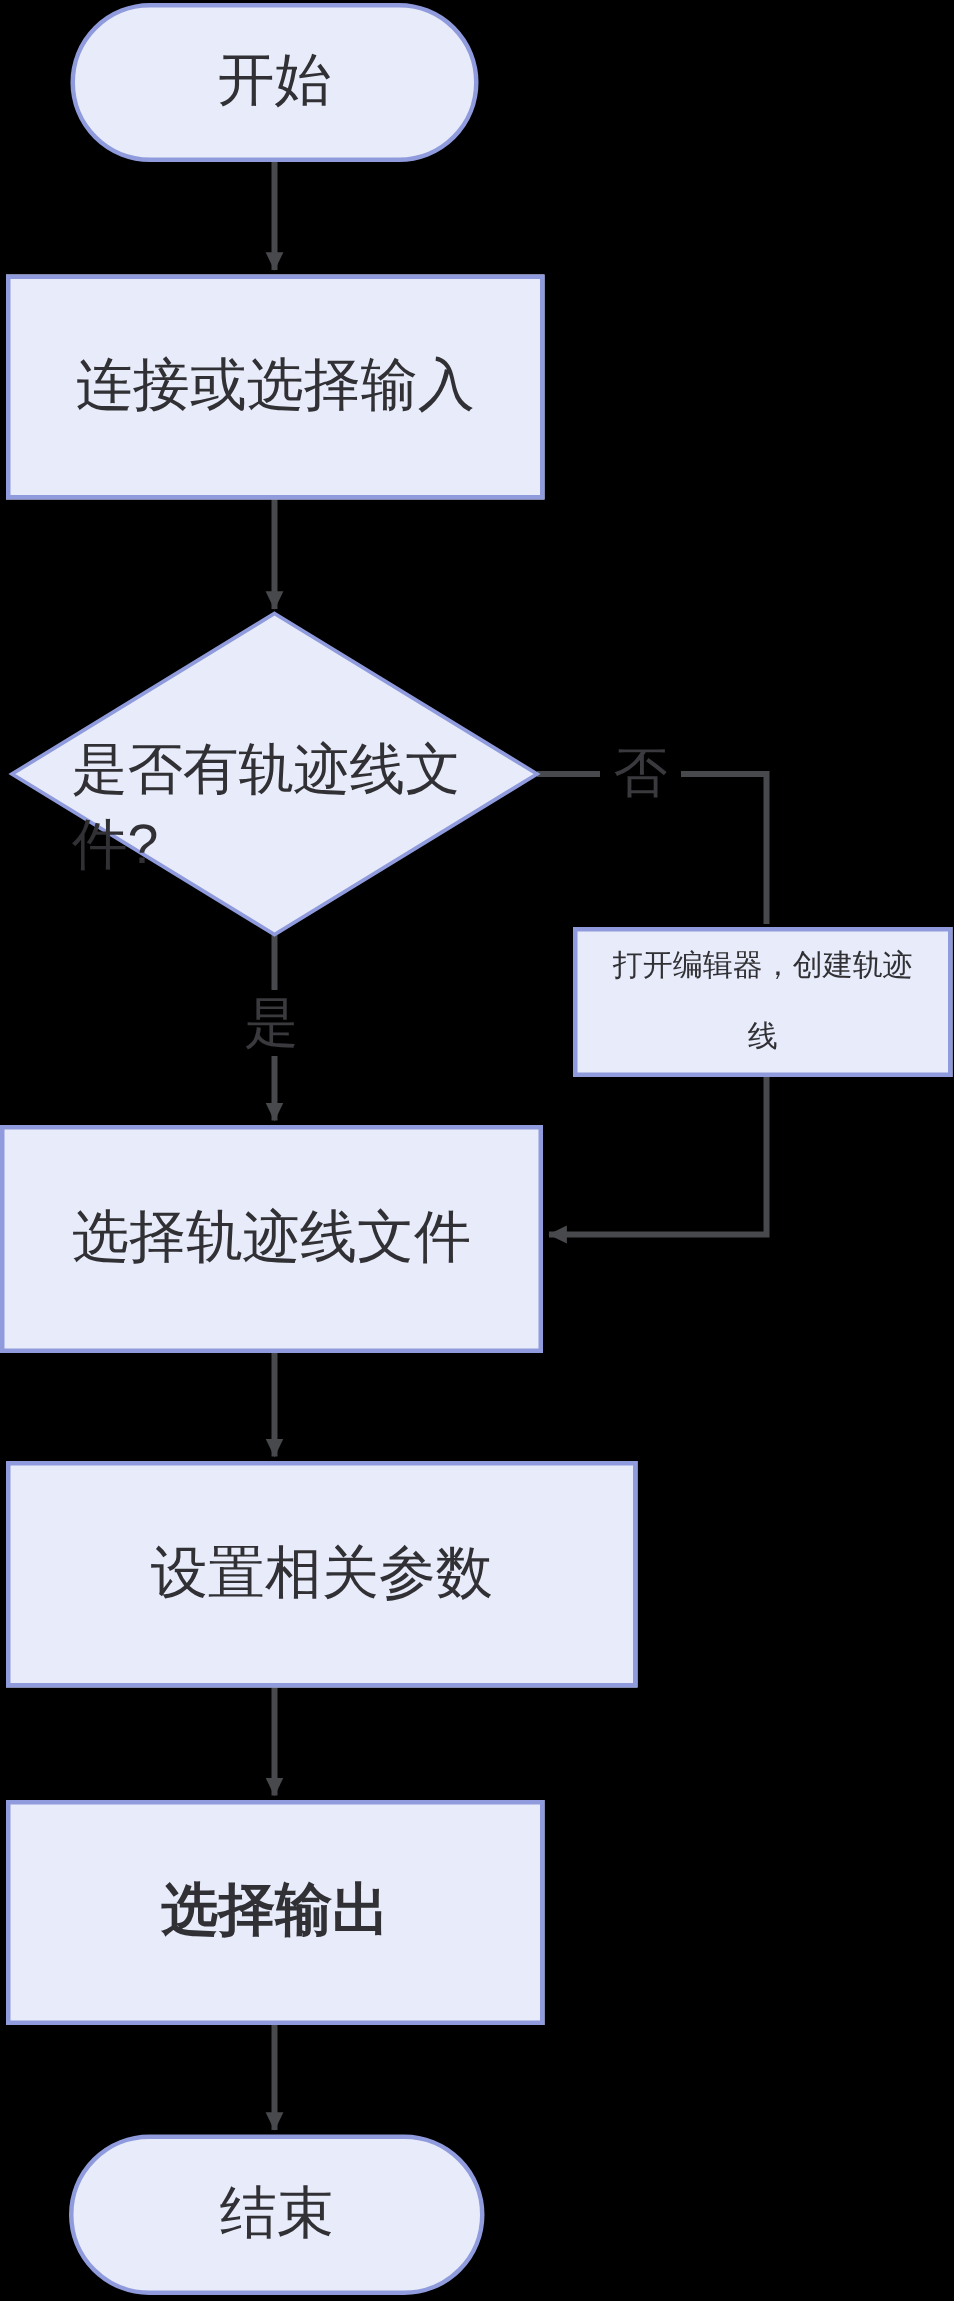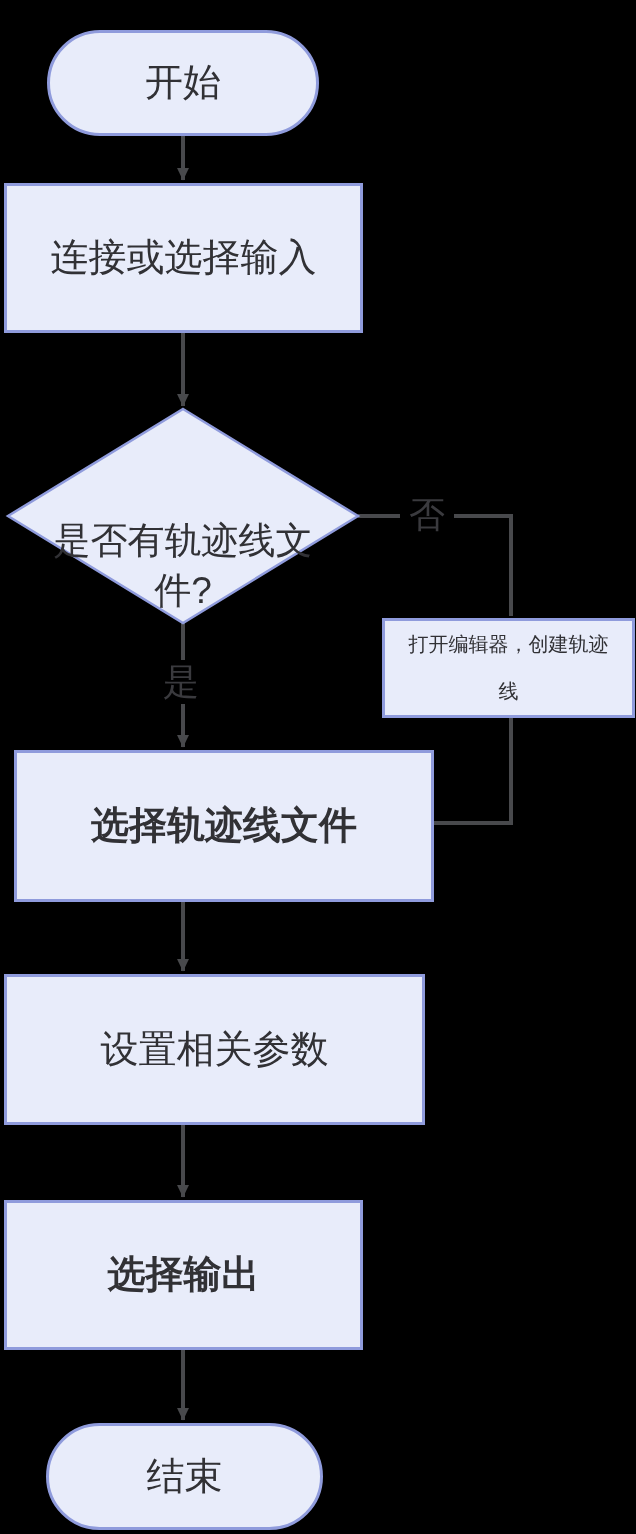--- a/index.html
+++ b/index.html
@@ -44,37 +44,35 @@
     border: 3px solid var(--node-border);
     color: var(--node-text);
     display: flex;
     align-items: center;
     justify-content: center;
     text-align: center;
     font-size: 38px;
     line-height: 1.3;
   }
   .terminal { border-radius: 54px; }
-  #n-start        { left: 47px;  top: 2px;    width: 272px; height: 106px; margin-top: 28px; }
+  #n-start        { left: 47px;  top: 2px;    width: 272px; height: 106px; }
   #n-connect      { left: 4px;   top: 183px;  width: 359px; height: 150px; }
   #n-open-editor  { left: 382px; top: 618px;  width: 253px; height: 100px; font-size: 20px; line-height: 47px; }
   #n-open-editor .label-inner { max-width: 208px; }
-  #n-select-file  { left: 14px;   top: 750px;  width: 420px; height: 152px; font-weight: bold; }
+  #n-select-file  { left: 0;   top: 750px;  width: 362px; height: 152px; }
   #n-set-params   { left: 4px;   top: 974px;  width: 421px; height: 151px; }
   #n-select-output{ left: 4px;   top: 1200px; width: 359px; height: 150px; font-weight: bold; }
   #n-end          { left: 46px;  top: 1423px; width: 277px; height: 107px; }
   .decision-label {
     position: absolute;
     left: 48px; top: 488px;
     width: 270px;
     color: var(--node-text);
     font-size: 37px;
     line-height: 50px;
-    text-align: center;
-    margin-top: 28px;
   }
   .edge-label {
     position: absolute;
     transform: translate(-50%, -50%);
     background: var(--canvas-background);
     color: var(--edge-label-text);
     font-size: 36px;
     line-height: 1;
     padding: 4px 9px;
     white-space: nowrap;

